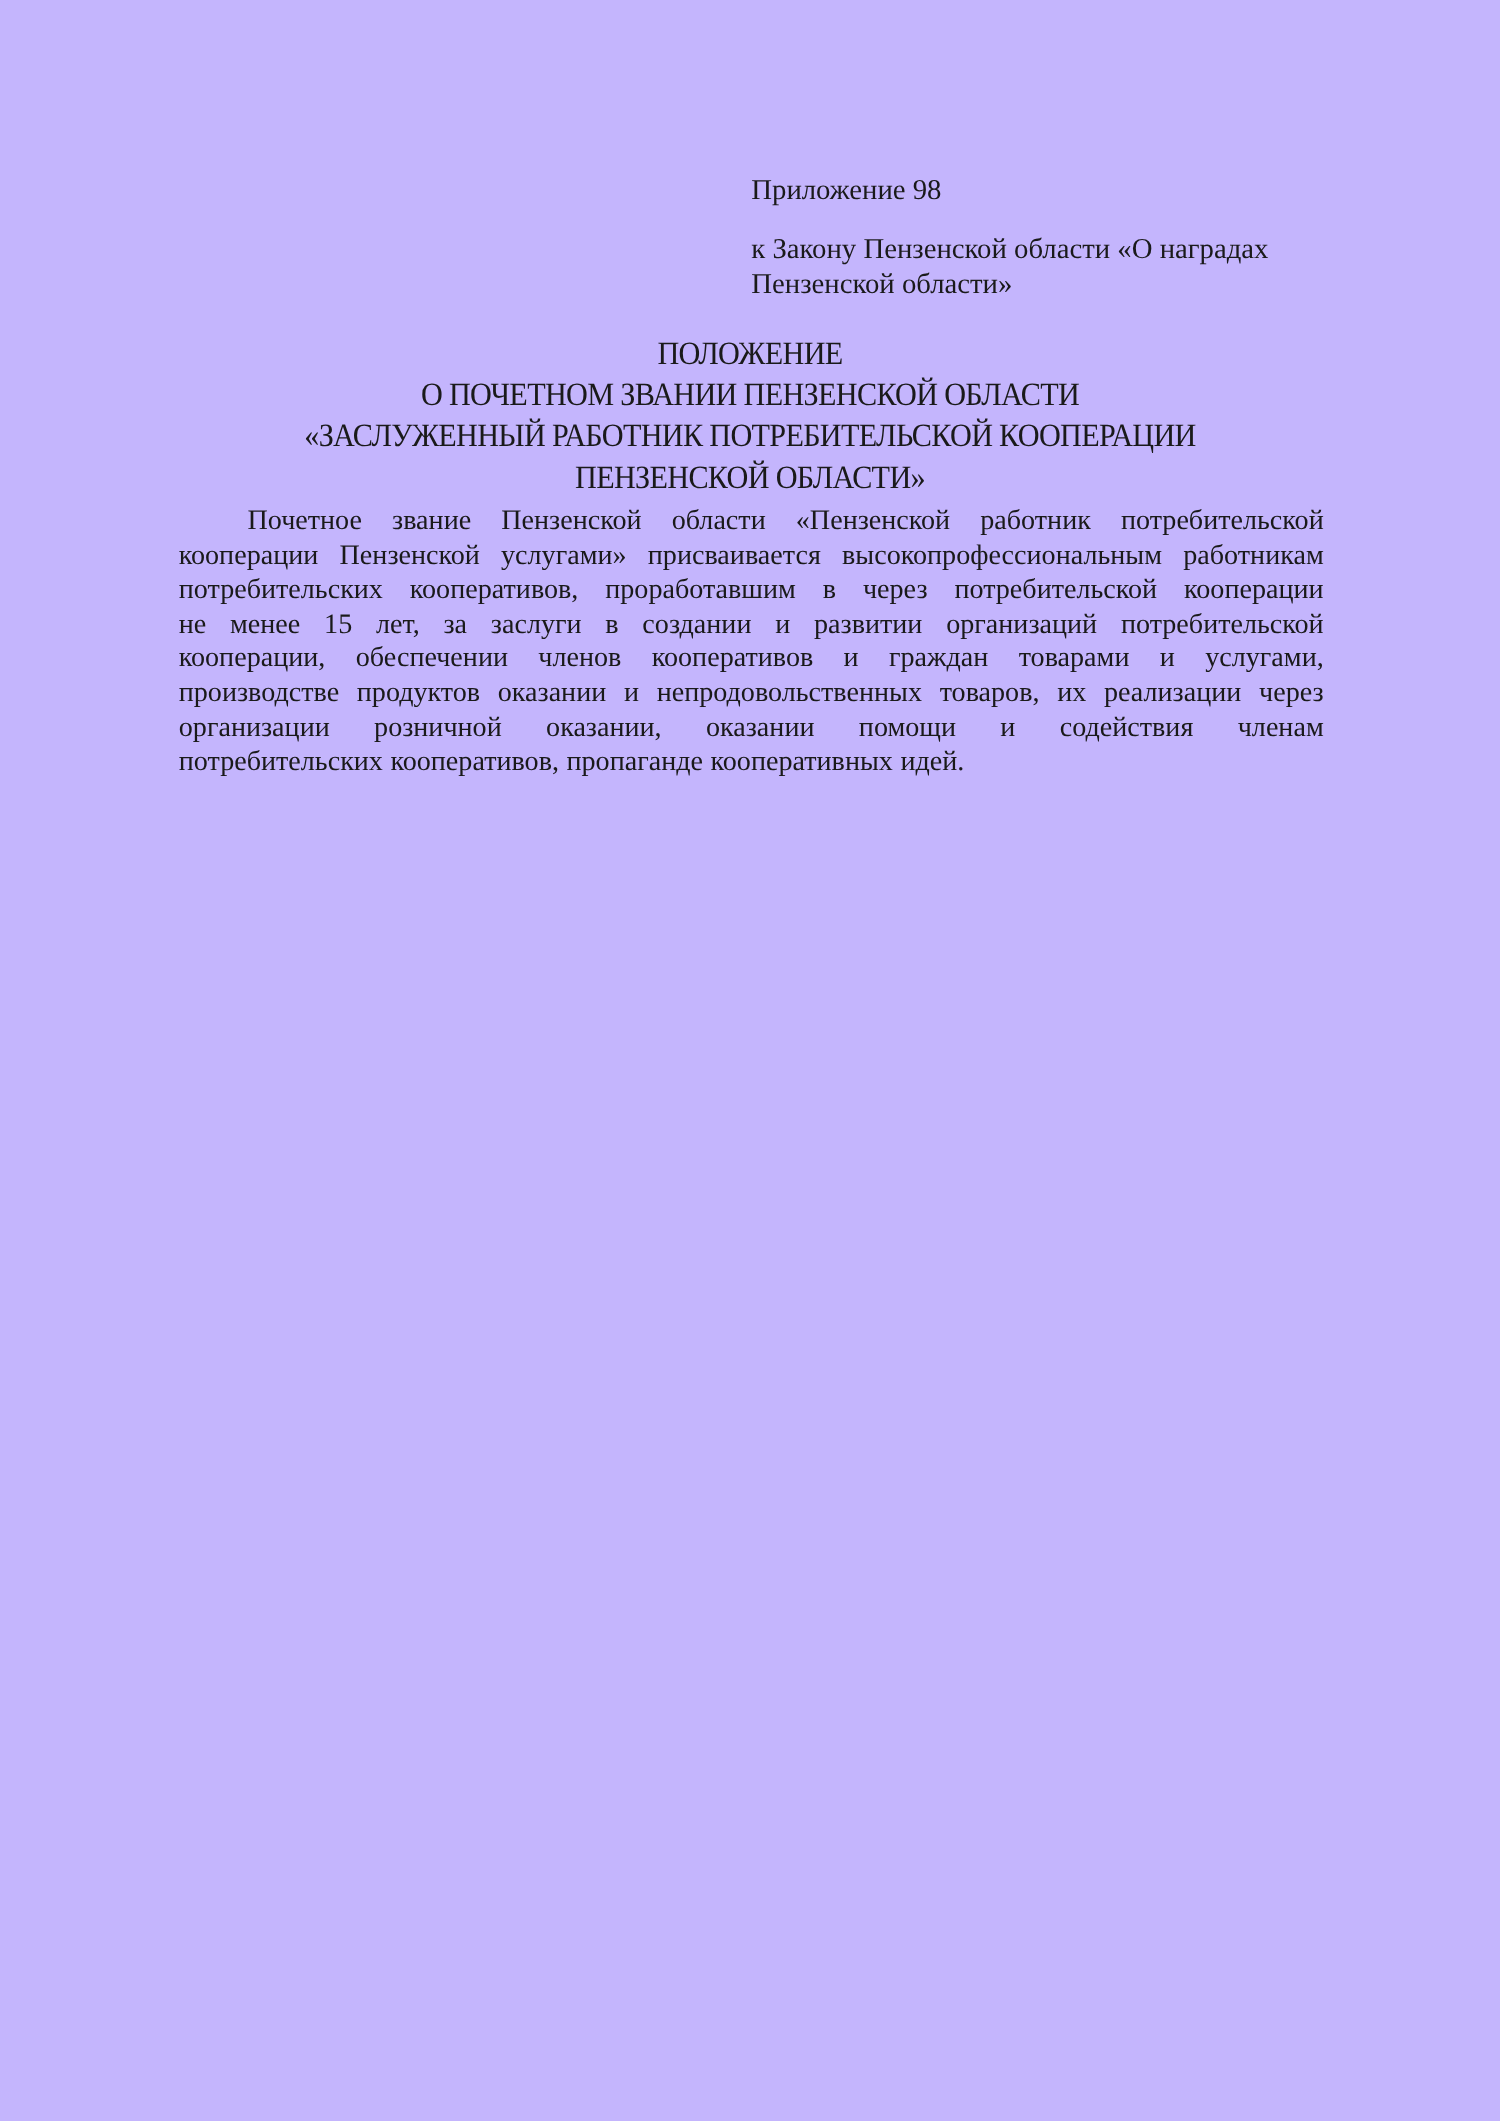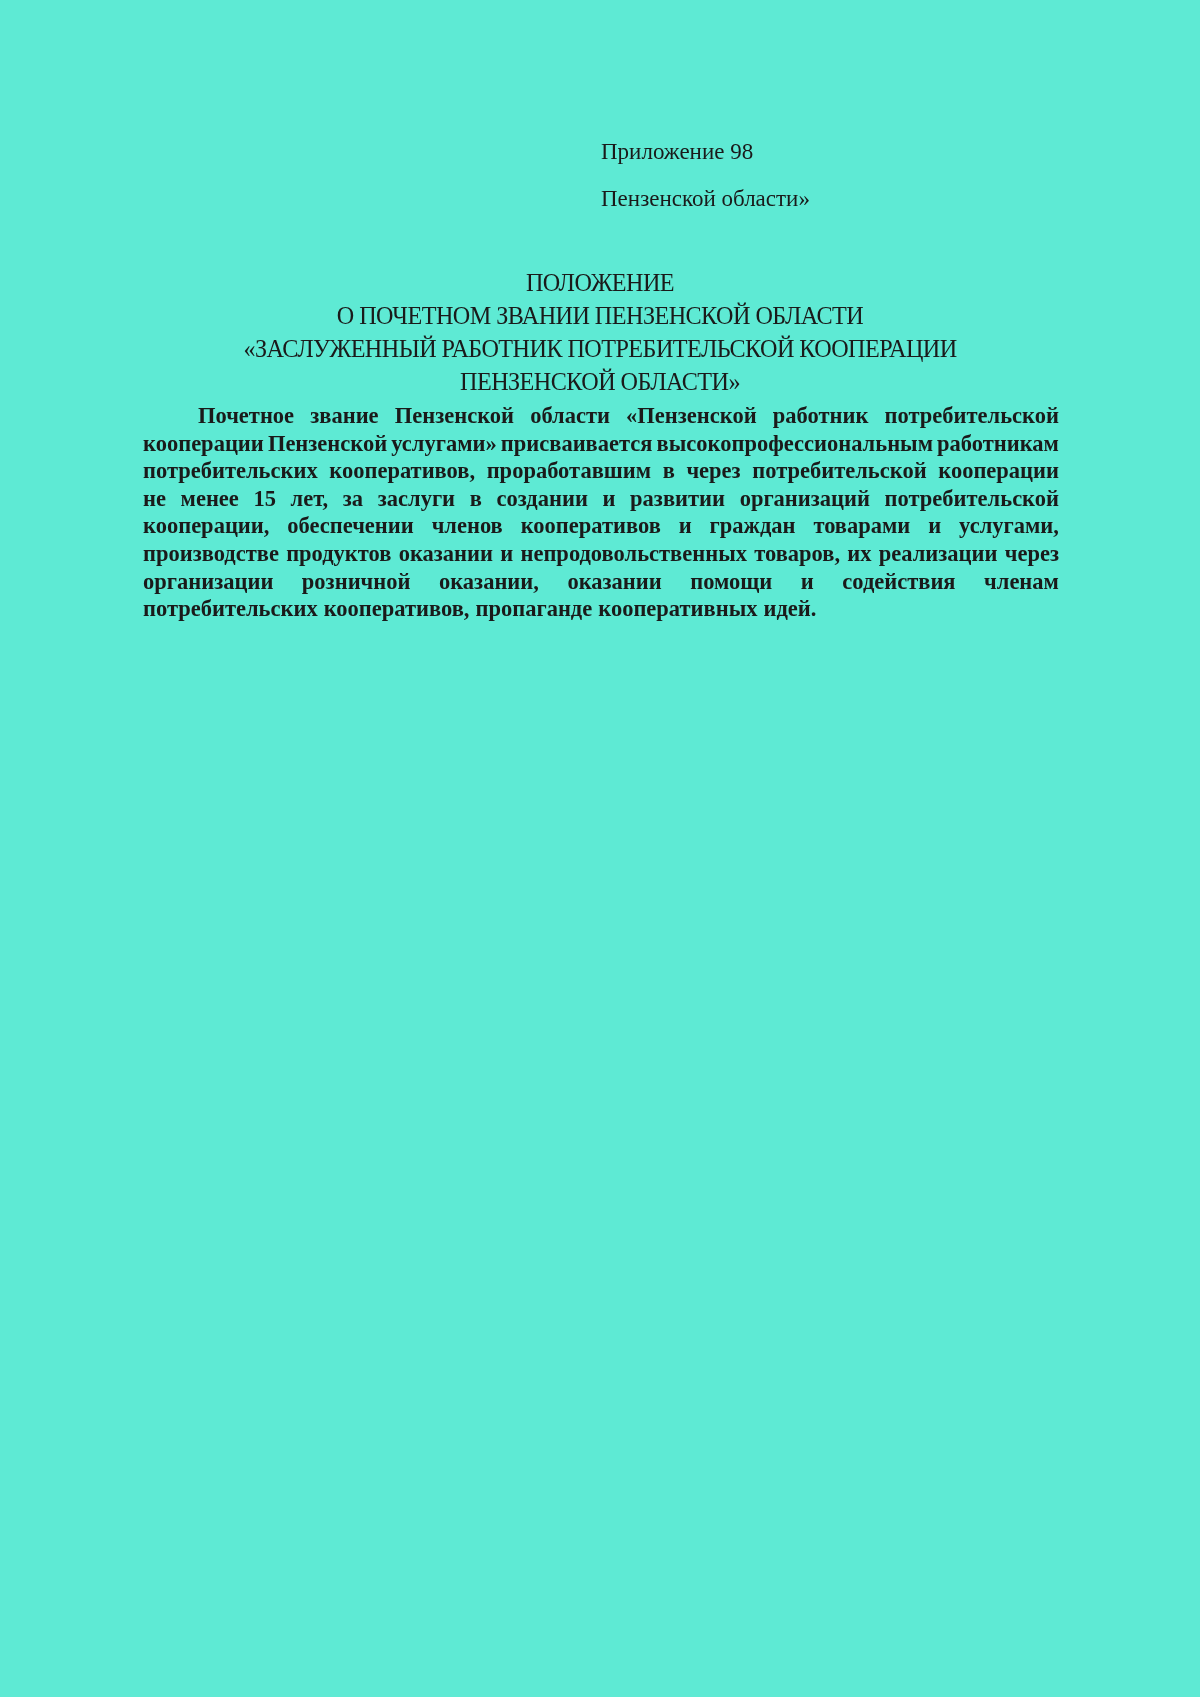--- a/index.html
+++ b/index.html
@@ -1,36 +1,37 @@
 <!DOCTYPE html>
 <html><head>
   <meta charset="utf-8">
   <style>
     html, body { margin: 0; padding: 0; background: #ffffff; }
     body { width: 1200px; height: 1697px; position: relative; overflow: hidden;
            font-family: "Liberation Serif", "DejaVu Serif", serif; color: #1a1a1a; }
-    .page { position: absolute; left: 0; top: 0; width: 1200px; height: 1697px; background: #5eead4; }
+    .page { position: absolute; left: 0; top: 0; width: 1200px; height: 1697px; background: #c4b5fd; }
     .appendix { position: absolute; left: 601px; top: 138px; width: 470px; font-size: 23px; line-height: 28px; }
     .appendix .num { margin-bottom: 19px; }
     .title { position: absolute; left: 130px; width: 940px; top: 266px; text-align: center;
              font-size: 26px; line-height: 33px; letter-spacing: -0.6px; transform: scaleX(0.93); transform-origin: center top; }
-    .body { position: absolute; left: 143px; width: 916px; top: 402px; font-size: 22.5px; line-height: 27.6px; font-weight: bold; }
+    .body { position: absolute; left: 143px; width: 916px; top: 402px; font-size: 22.5px; line-height: 27.6px; }
     .body .line { display: block; text-align: justify; text-align-last: justify; white-space: nowrap; height: 27.6px; }
     .body .line.first { padding-left: 55px; }
     .body .line.last { text-align-last: left; }
     .jline { display: flex; justify-content: space-between; white-space: nowrap; }
     .jline.left { justify-content: flex-start; gap: 6px; }
   </style>
 </head>
 <body>
 
 <div class="page">
 
   <div class="appendix">
     <div class="num">Приложение 98</div>
+    <div>к Закону Пензенской области «О наградах</div>
     <div>Пензенской области»</div>
   </div>
 
   <div class="title">
     <div>ПОЛОЖЕНИЕ</div>
     <div>О ПОЧЕТНОМ ЗВАНИИ ПЕНЗЕНСКОЙ ОБЛАСТИ</div>
     <div>«ЗАСЛУЖЕННЫЙ РАБОТНИК ПОТРЕБИТЕЛЬСКОЙ КООПЕРАЦИИ</div>
     <div>ПЕНЗЕНСКОЙ ОБЛАСТИ»</div>
   </div>
 

